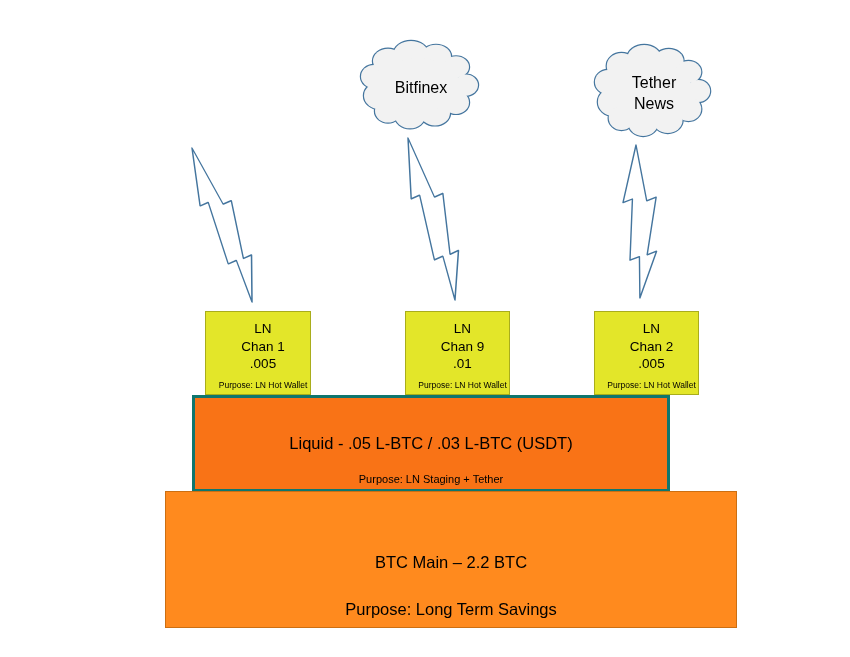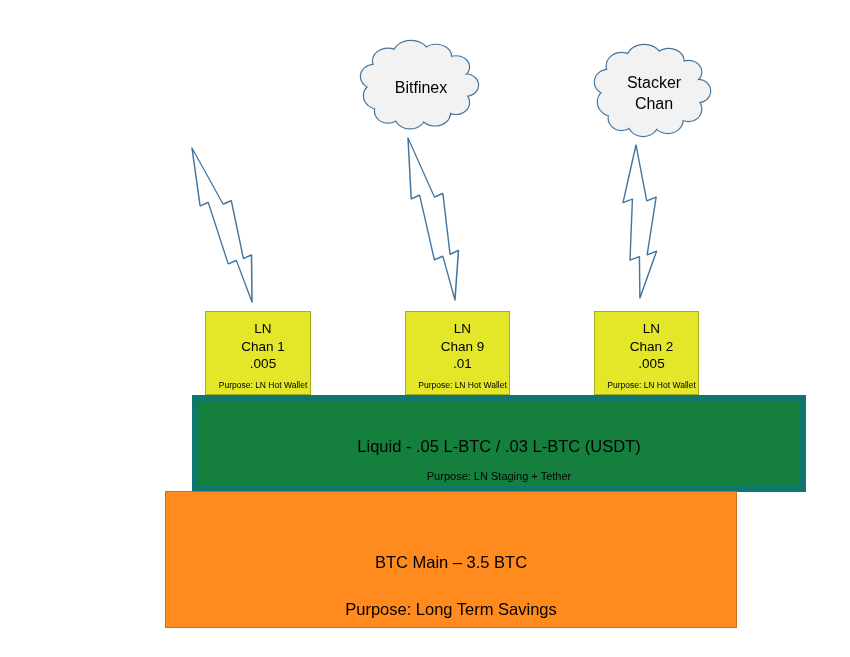--- a/index.html
+++ b/index.html
@@ -61,23 +61,23 @@
   .channel-3 { left: 594px; top: 311px; }
   .channel-purpose {
     margin-top: auto;
     font-size: 8.5px; line-height: 1.1;
     white-space: nowrap;
   }
 
   
   .liquid-box {
     position: absolute;
-    left: 192px; top: 395px; width: 614px; height: 97px;
-    background: #15803d;
-    border: 6px solid #0f766e;
+    left: 192px; top: 395px; width: 478px; height: 97px;
+    background: #f97316;
+    border: 3px solid #0f766e;
     box-sizing: border-box;
   }
   .liquid-title {
     position: absolute; top: 36px; left: 0; right: 0;
     text-align: center; font-size: 16.5px;
   }
   .liquid-purpose {
     position: absolute; bottom: 4px; left: 0; right: 0;
     text-align: center; font-size: 11px;
   }
@@ -135,21 +135,21 @@
     </svg>
     <div class="cloud-label">Bitfinex</div>
   </div>
 
   <div class="cloud cloud-3">
     <svg viewBox="0 0 130 100" preserveAspectRatio="none">
       <use href="#cloud-ring" class="cloud-ring-use"></use>
       <use href="#cloud-ring" class="cloud-fill-use"></use>
       <use href="#cloud-center" class="cloud-fill-use"></use>
     </svg>
-    <div class="cloud-label">Stacker Chan</div>
+    <div class="cloud-label">Tether News</div>
   </div>
 
   <svg class="bolts" viewBox="0 0 850 657">
     <use href="#bolt-shape" class="bolt" vector-effect="non-scaling-stroke" transform="translate(168,148) scale(1,0.906) skewX(25.2)"></use>
     <use href="#bolt-shape" class="bolt" vector-effect="non-scaling-stroke" transform="translate(384,138) scale(1,0.953) skewX(21.5)"></use>
     <use href="#bolt-shape" class="bolt" vector-effect="non-scaling-stroke" transform="translate(612,145) scale(1,0.9) skewX(8)"></use>
   </svg>
 
   <div class="channel-box channel-1">
     <div>LN</div>
@@ -171,17 +171,17 @@
     <div>.005</div>
     <div class="channel-purpose">Purpose: LN Hot Wallet</div>
   </div>
 
   <div class="liquid-box">
     <div class="liquid-title">Liquid - .05 L-BTC / .03 L-BTC (USDT)</div>
     <div class="liquid-purpose">Purpose: LN Staging + Tether</div>
   </div>
 
   <div class="btc-box">
-    <div class="btc-title">BTC Main – 3.5 BTC</div>
+    <div class="btc-title">BTC Main – 2.2 BTC</div>
     <div class="btc-purpose">Purpose: Long Term Savings</div>
   </div>
 
 </div>
 
 </body></html>

